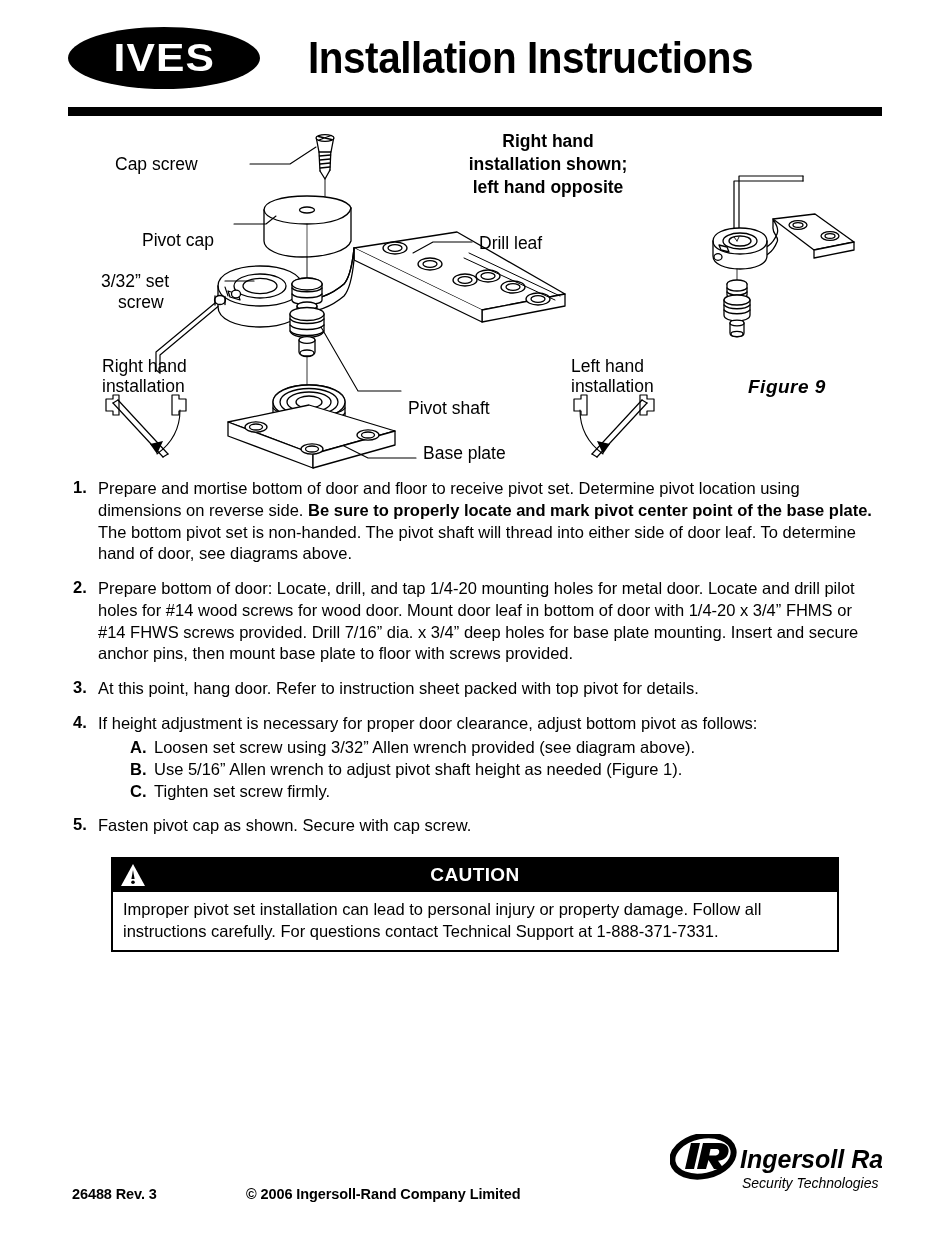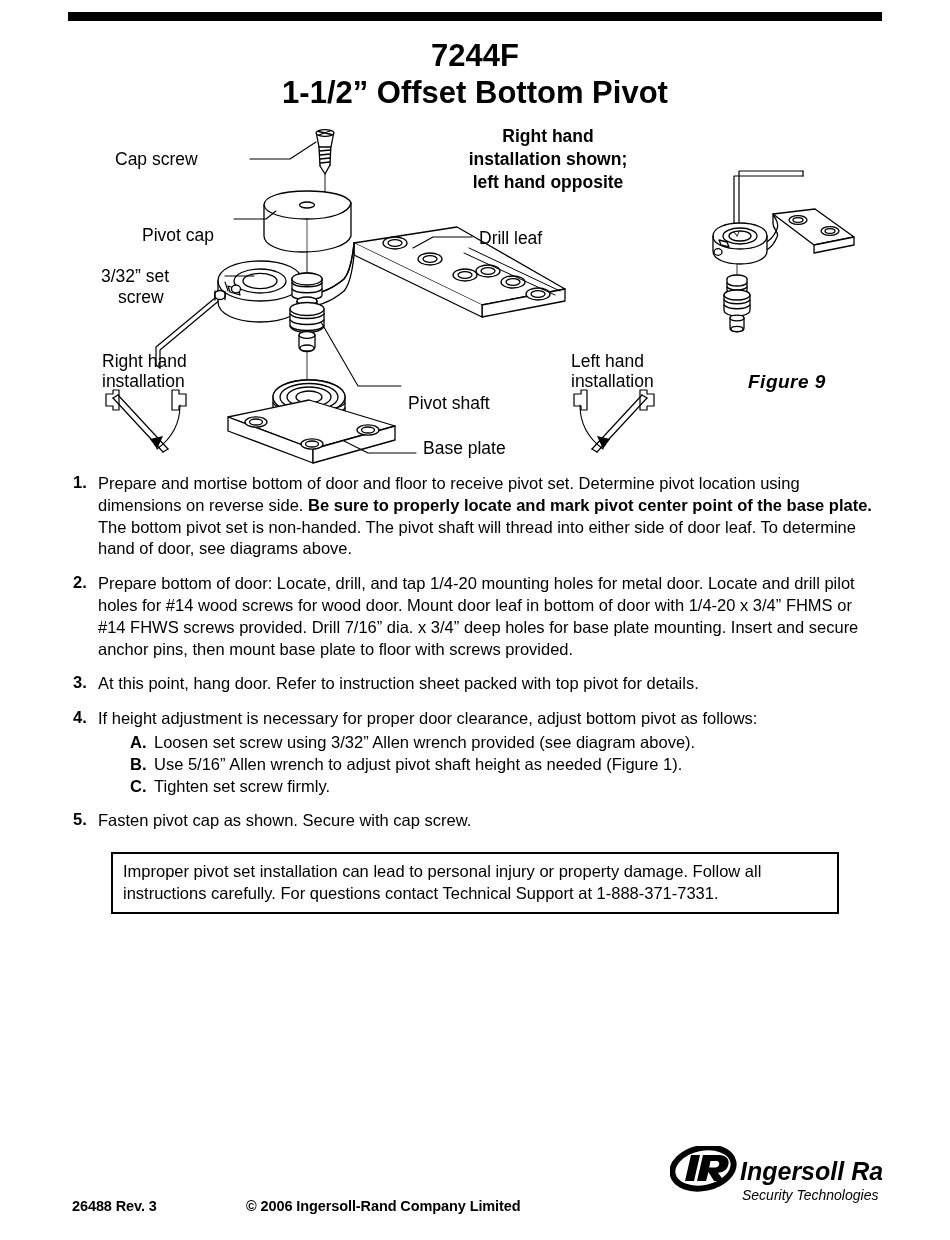--- a/index.html
+++ b/index.html
@@ -157,26 +157,28 @@
     bottom: 6px;
     width: 212px;
     height: 62px;
   }
 </style>
 </head>
 <body>
 
 <div class="page">
 
+  <div class="header">
+    <div class="ives-logo">
+      <span>IVES</span>
+    </div>
+    <div class="header-title">Installation Instructions</div>
+  </div>
   <div class="rule"></div>
 
-  <div class="doc-title">
-    <div class="model">7244F</div>
-    <div class="subtitle">1-1/2” Offset Bottom Pivot</div>
-  </div>
 
   <div class="figure-area">
 
     <svg width="814" height="348" viewBox="0 0 814 348">
       <g fill="none" stroke="#000" stroke-width="1.3" stroke-linejoin="round" stroke-linecap="round">
 
         <g>
           <ellipse cx="257" cy="14" rx="9" ry="3.4" fill="#fff"></ellipse>
           <path d="M250.5 12.5 L263.5 15.5 M251 16 L263 11.5"></path>
           <path d="M248.5 15 L251 28 L263 28 L265.5 15"></path>
@@ -408,20 +410,28 @@
       </div>
       <div class="step">
         <div class="step-num">5.</div>
         <div class="step-body">
           <div><span>Fasten pivot cap as shown. Secure with cap screw.</span></div>
         </div>
       </div>
     </div>
 
   <div class="caution-wrap">
+    <div class="caution-head">
+      <svg class="tri" viewBox="0 0 26 24">
+        <path d="M13 1 L25 23 L1 23 Z" fill="#fff"></path>
+        <path d="M13 7 L14.6 16 L11.4 16 Z" fill="#000"></path>
+        <circle cx="13" cy="19.3" r="1.8" fill="#000"></circle>
+      </svg>
+      <div class="ctitle">CAUTION</div>
+    </div>
     <div class="caution-body">Improper pivot set installation can lead to personal injury or property damage. Follow all instructions carefully. For questions contact Technical Support at 1-888-371-7331.</div>
   </div>
 
   <div class="footer">
     <div class="footer-text footer-partnum">26488 Rev. 3</div>
     <div class="footer-text footer-copy">© 2006 Ingersoll-Rand Company Limited</div>
     <svg class="ir-logo" viewBox="0 0 212 62">
       <g>
         <ellipse cx="33" cy="22" rx="31" ry="20" fill="none" stroke="#000" stroke-width="6" transform="rotate(-12 33 22)"></ellipse>
         <path d="M15 35 L24 35 L30 9 L21 9 Z" fill="#000"></path>

